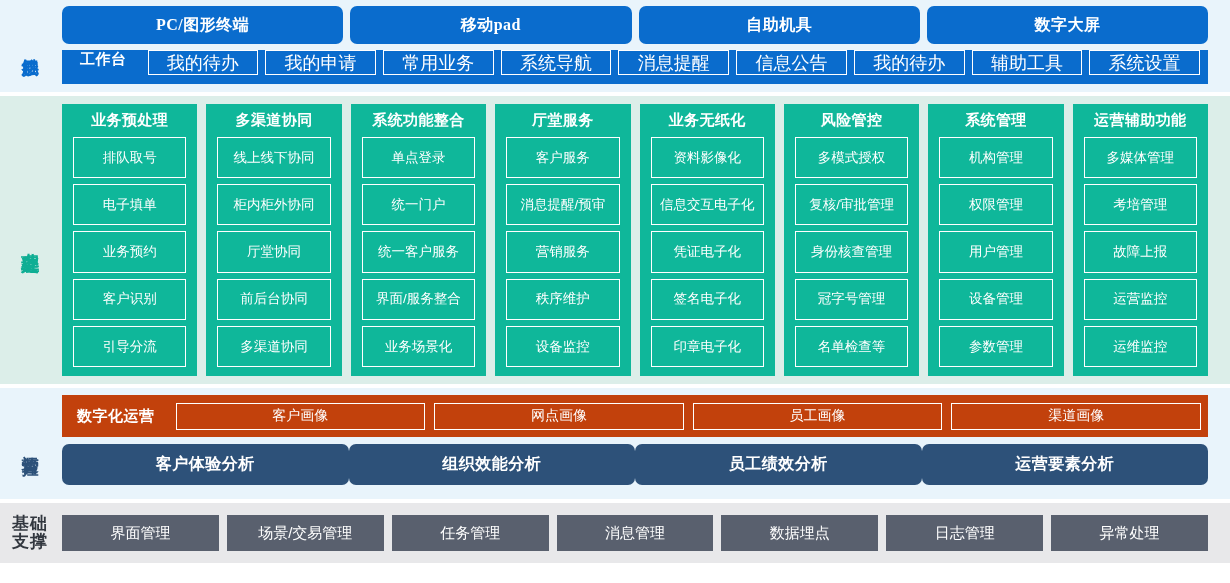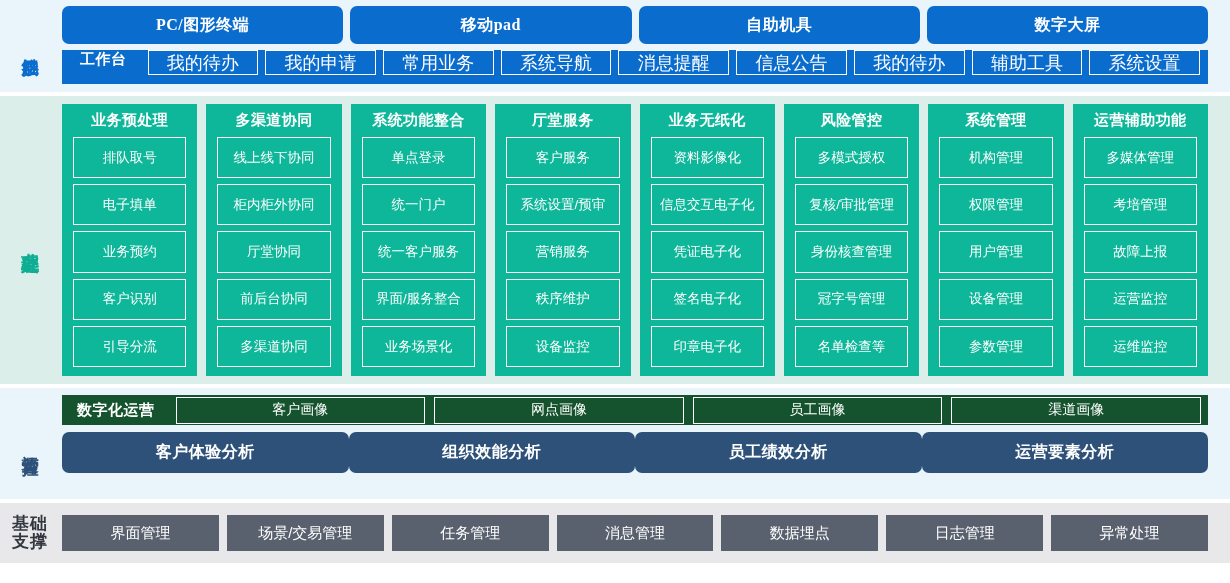--- a/index.html
+++ b/index.html
@@ -164,22 +164,22 @@
   
   #layer-ops {
     background: #e9f4fb;
     height: 111px;
     padding: 7px 0;
   }
   #layer-ops .band-label { color: #2d5179; }
 
   .ops-row1 {
     margin: 0 22px 0 2px;
-    background: #14532d;
-    height: 30px;
+    background: #c2410c;
+    height: 42px;
     display: flex;
     align-items: center;
     gap: 9px;
     padding: 0 7px;
   }
   .ops-title {
     color: #ffffff;
     font-size: 15px;
     font-weight: bold;
     white-space: nowrap;
@@ -317,21 +317,21 @@
             <div class="biz-item">统一客户服务</div>
             <div class="biz-item">界面/服务整合</div>
             <div class="biz-item">业务场景化</div>
           </div>
         </div>
 
         <div class="biz-col">
           <div class="biz-col-title">厅堂服务</div>
           <div class="biz-items">
             <div class="biz-item">客户服务</div>
-            <div class="biz-item">系统设置/预审</div>
+            <div class="biz-item">消息提醒/预审</div>
             <div class="biz-item">营销服务</div>
             <div class="biz-item">秩序维护</div>
             <div class="biz-item">设备监控</div>
           </div>
         </div>
 
         <div class="biz-col">
           <div class="biz-col-title">业务无纸化</div>
           <div class="biz-items">
             <div class="biz-item">资料影像化</div>

